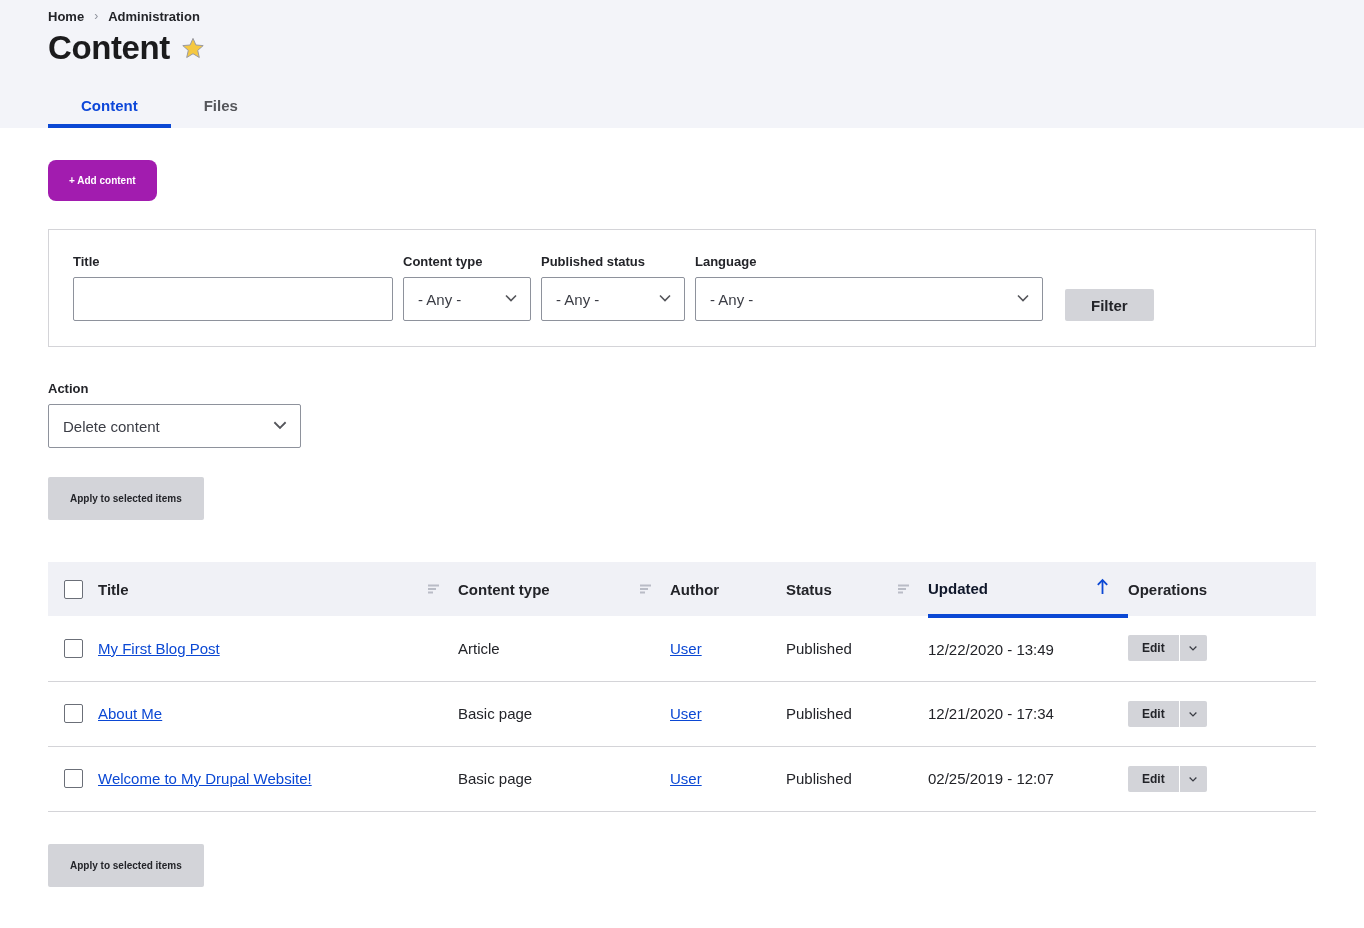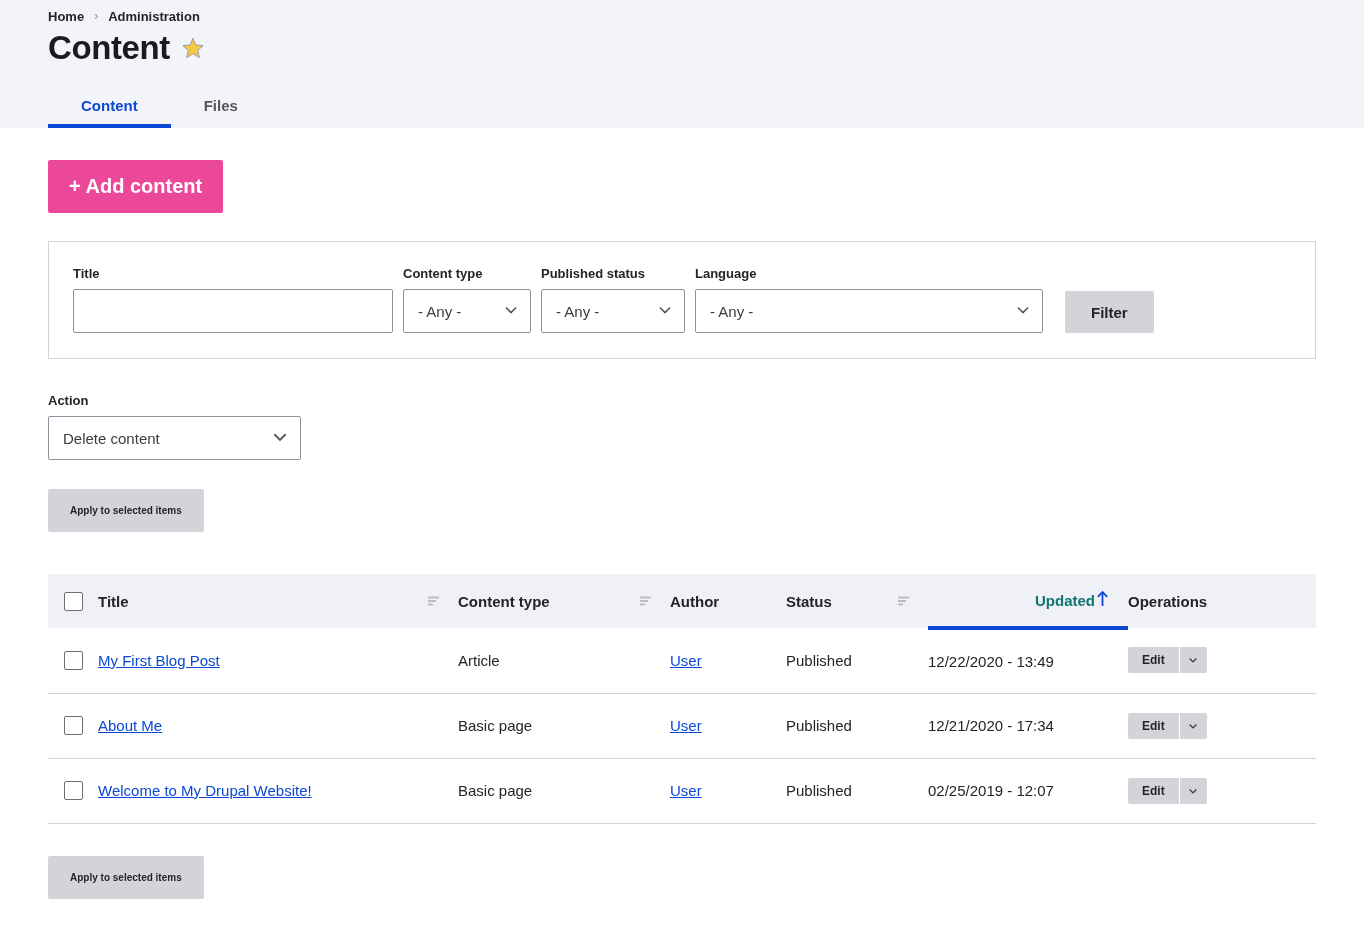--- a/index.html
+++ b/index.html
@@ -62,26 +62,26 @@
     line-height: 1;
   }
   .tab.active { color: #0d47d9; border-bottom-color: #0b48d4; }
 
   
   .main { padding: 0 48px; background: #fff; }
 
   .add-content-btn {
     margin-top: 32px;
     display: inline-block;
-    background: #ec4899;
+    background: #a21caf;
     color: #fff;
-    font-size: 20px;
+    font-size: 10px;
     font-weight: bold;
     border: none;
-    border-radius: 2px;
+    border-radius: 8px;
     padding: 15px 21px;
     cursor: pointer;
     font-family: inherit;
   }
 
   
   .filter-panel {
     margin-top: 28px;
     border: 1px solid #d4d4d8;
     background: #fff;
@@ -128,21 +128,21 @@
     top: 50%;
     transform: translateY(-50%);
     pointer-events: none;
   }
   .sel-ct { width: 128px; }
   .sel-ps { width: 144px; }
   .sel-lang { width: 348px; }
   .sel-action { width: 253px; }
 
   .filter-btn {
-    height: 42px;
+    height: 32px;
     background: #d3d4d9;
     border: none;
     border-radius: 2px;
     font-size: 15px;
     font-weight: bold;
     color: #232429;
     padding: 0 26px;
     cursor: pointer;
     margin-left: 12px;
     font-family: inherit;
@@ -184,21 +184,21 @@
   .th-label { flex: 1; }
   .col-check { width: 50px; }
   .col-title { width: 360px; }
   .col-type { width: 212px; }
   .col-author { width: 116px; }
   .col-status { width: 142px; }
   .col-updated { width: 200px; }
   .col-ops { width: 188px; }
 
   th.sorted-col { border-bottom: 4px solid #0b48d4; }
-  th.sorted-col .th-label { color: #0f766e; text-align: right; }
+  th.sorted-col .th-label { color: #0f172a; }
 
   .sort-icon { margin-right: 18px; flex: 0 0 auto; display: block; }
   .sort-arrow { margin-right: 18px; flex: 0 0 auto; display: block; }
 
   .content-table tbody td {
     height: 65px;
     border-bottom: 1px solid #d4d4d8;
     font-size: 15px;
     color: #232429;
     padding: 0;

